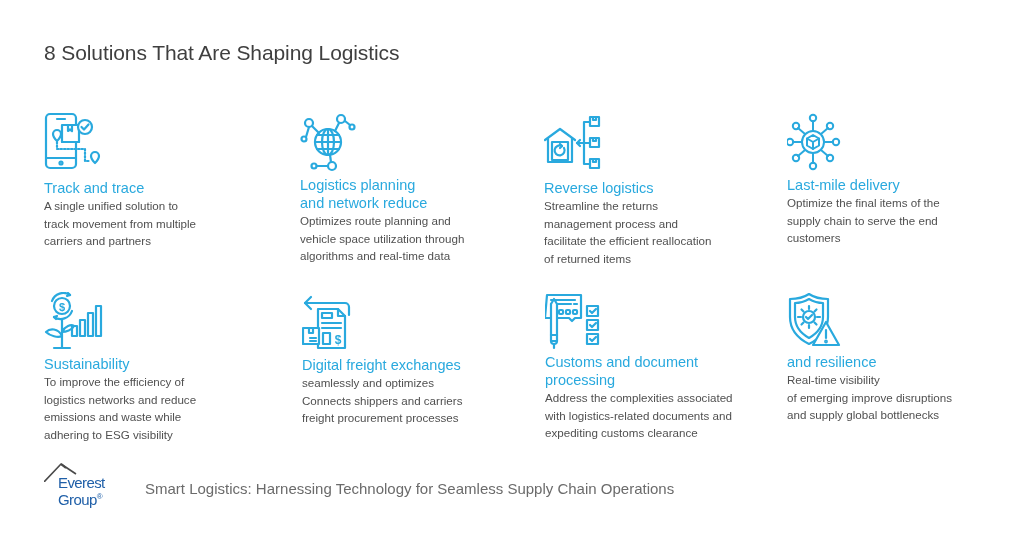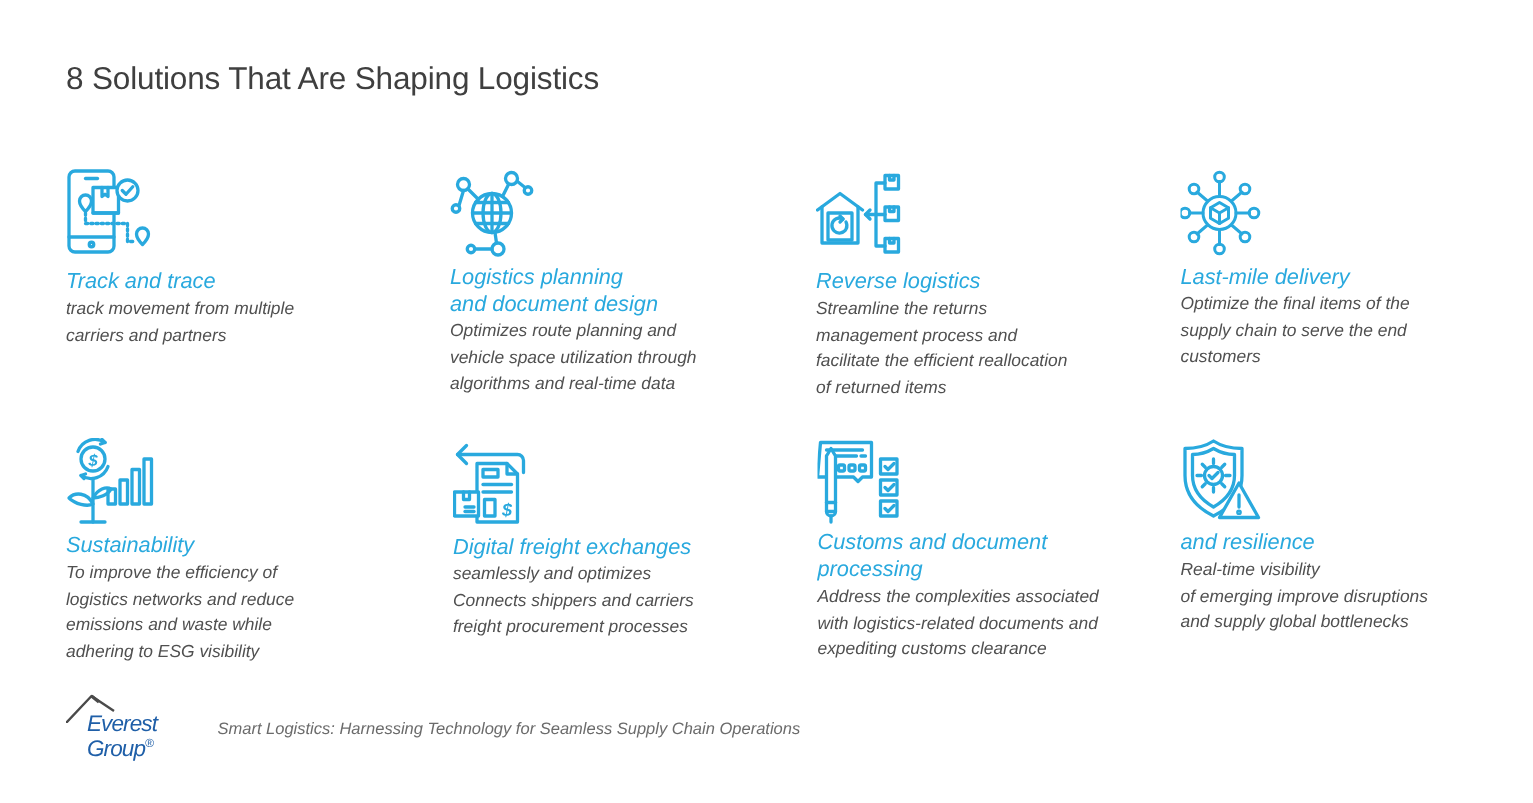--- a/index.html
+++ b/index.html
@@ -5,42 +5,42 @@
     * { box-sizing: border-box; margin: 0; padding: 0; }
     html, body {
       width: 1022px; height: 535px; background: #ffffff; overflow: hidden;
       font-family: "Liberation Sans", sans-serif;
     }
     .page { position: relative; width: 1022px; height: 535px; }
     .page-title {
       position: absolute; left: 44px; top: 41px;
       font-size: 21px; color: #3f3f3f; font-weight: normal; letter-spacing: -0.1px;
     }
-    .card { position: absolute; width: 230px; font-style: italic; }
+    .card { position: absolute; width: 230px; }
     .card .icon { width: 64px; height: 60px; display: block; }
     .card .icon svg { width: 64px; height: 60px; display: block; }
     .card .title {
       color: #29a9de; font-size: 14.5px; line-height: 18px; margin-top: 0px;
     }
     .card .desc {
       color: #505050; font-size: 11.6px; line-height: 17.5px; margin-top: 0px;
     }
     .footer {
-      position: absolute; left: 44px; top: 462px; height: 30px; display: flex; align-items: flex-end; font-style: italic;
+      position: absolute; left: 44px; top: 462px; height: 30px; display: flex; align-items: flex-end;
     }
     .logo { position: relative; width: 100px; height: 30px; }
     .logo svg { position: absolute; left: 0; top: 0; }
     .logo-text {
       position: absolute; left: 14px; top: 12px; color: #1f5fa8; font-size: 15px;
       letter-spacing: -0.6px; font-family: "Liberation Sans Narrow", "Liberation Sans", sans-serif;
     }
     .logo-reg { font-size: 8px; vertical-align: super; color:#1f5fa8; }
     .footer-caption {
       position: absolute; left: 101px; top: 18px; white-space: nowrap;
-      color: #6b6b6b; font-size: 11px;
+      color: #6b6b6b; font-size: 15px;
     }
   </style>
 </head>
 <body>
 
 <div class="page">
   <h1 class="page-title">8 Solutions That Are Shaping Logistics</h1>
 
   <div class="card" style="left:44px; top:112px;">
     <div class="icon">
@@ -57,20 +57,21 @@
         <path d="M9 22 a4 4 0 1 1 8 0 c0 3-4 7-4 7 s-4-4-4-7z"></path>
         <path d="M13 30 v7 h28" stroke-dasharray="1.5 2"></path>
         <path d="M41 37 v12 h5" stroke-dasharray="1.5 2"></path>
         <path d="M47 44 a4 4 0 1 1 8 0 c0 3-4 7-4 7 s-4-4-4-7z"></path>
       </svg>
     </div>
     <div class="title" style="margin-top:7px;">
       <span>Track and trace</span>
     </div>
     <div class="desc">
+      <div>A single unified solution to</div>
       <div>track movement from multiple</div>
       <div>carriers and partners</div>
     </div>
   </div>
 
   <div class="card" style="left:300px; top:112px;">
     <div class="icon">
       <svg viewBox="0 0 64 60" fill="none" stroke="#29a9de" stroke-width="2.2" stroke-linecap="round" stroke-linejoin="round">
         <circle cx="28" cy="30" r="13"></circle>
         <ellipse cx="28" cy="30" rx="6" ry="13"></ellipse>
@@ -86,21 +87,21 @@
         <circle cx="52" cy="15" r="2.5"></circle>
         <line x1="45" y1="9" x2="50" y2="13"></line>
         <circle cx="32" cy="54" r="4"></circle>
         <line x1="30" y1="43" x2="31" y2="50"></line>
         <circle cx="14" cy="54" r="2.5"></circle>
         <line x1="17" y1="54" x2="28" y2="54"></line>
       </svg>
     </div>
     <div class="title" style="margin-top:4px;">
       <div>Logistics planning</div>
-      <div>and document design</div>
+      <div>and network reduce</div>
     </div>
     <div class="desc">
       <div>Optimizes route planning and</div>
       <div>vehicle space utilization through</div>
       <div>algorithms and real-time data</div>
     </div>
   </div>
 
   <div class="card" style="left:544px; top:112px;">
     <div class="icon">

